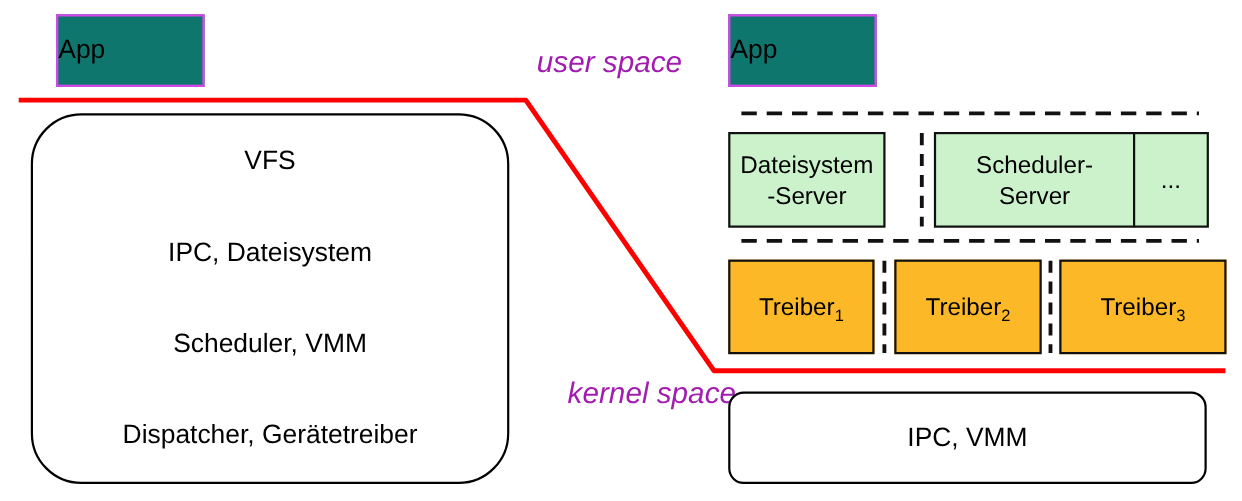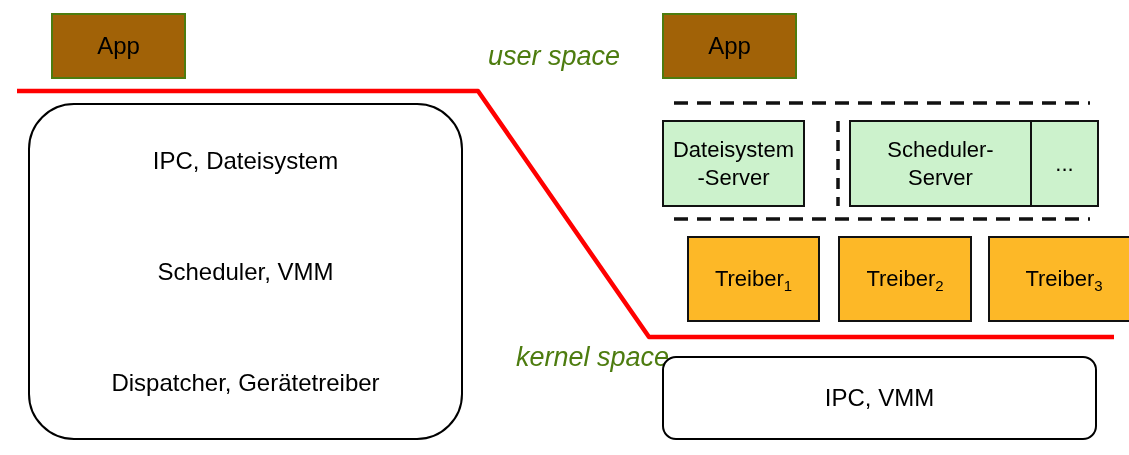--- a/index.html
+++ b/index.html
@@ -4,48 +4,48 @@
 <style>
   html,body{margin:0;padding:0;background:#fff;}
   #canvas{
     position:relative;width:1129px;height:455px;background:#fff;overflow:hidden;
     font-family:"Liberation Sans","DejaVu Sans",sans-serif;color:#000;
   }
   .abs{position:absolute;box-sizing:border-box;}
   #lines-svg{position:absolute;left:0;top:0;width:1129px;height:455px;pointer-events:none;}
 
   .app-box{
-    background:#a16207;border:2px solid #4d7c0f;
-    display:flex;align-items:center;justify-content:center;
+    background:#0f766e;border:2px solid #d946ef;
+    display:flex;align-items:center;justify-content:flex-start;
     font-size:24px;
   }
   #mono-box{
     left:28px;top:103px;width:435px;height:337px;
     background:#fff;border:2px solid #000;border-radius:46px;
     display:flex;flex-direction:column;
   }
   .mono-row{
     flex:1;display:flex;align-items:center;justify-content:center;
     font-size:24px;
   }
   .space-label{
-    color:#4d7c0f;font-style:italic;font-size:27px;white-space:nowrap;
+    color:#a21caf;font-style:italic;font-size:27px;white-space:nowrap;
   }
   #user-space-label{left:488px;top:41px;}
   #kernel-space-label{left:484px;top:342px;margin-left:32px;}
 
   .server-box{
     background:#ccf2cc;border:2px solid #111;
     display:flex;flex-direction:column;align-items:center;justify-content:center;
     font-size:22px;line-height:1.25;text-align:center;
   }
   .driver-box{
     background:#fdb827;border:2px solid #111;
     display:flex;align-items:center;justify-content:center;
-    font-size:22px;text-align:center;margin-left:25px;
+    font-size:22px;text-align:center;
   }
   .driver-box sub{font-size:15px;line-height:0;}
   #ipc-vmm-box{
     left:662px;top:356px;width:435px;height:84px;
     background:#fff;border:2px solid #000;border-radius:14px;
     display:flex;align-items:center;justify-content:center;
     font-size:24px;
   }
 </style>
 </head>
@@ -69,20 +69,21 @@
 
     <line x1="804" y1="237" x2="804" y2="321" stroke="#111" stroke-width="3.5" stroke-dasharray="11 8"></line>
     <line x1="955" y1="237" x2="955" y2="321" stroke="#111" stroke-width="3.5" stroke-dasharray="11 8"></line>
   </svg>
 
   <div class="abs app-box" style="left:51px;top:13px;width:135px;height:66px;">
     <span>App</span>
   </div>
 
   <div class="abs" id="mono-box">
+    <div class="mono-row">VFS</div>
     <div class="mono-row">IPC, Dateisystem</div>
     <div class="mono-row">Scheduler, VMM</div>
     <div class="mono-row">Dispatcher, Gerätetreiber</div>
   </div>
 
   <div class="abs space-label" id="user-space-label">user space</div>
   <div class="abs space-label" id="kernel-space-label">kernel space</div>
 
   <div class="abs app-box" style="left:662px;top:13px;width:135px;height:66px;">
     <span>App</span>

